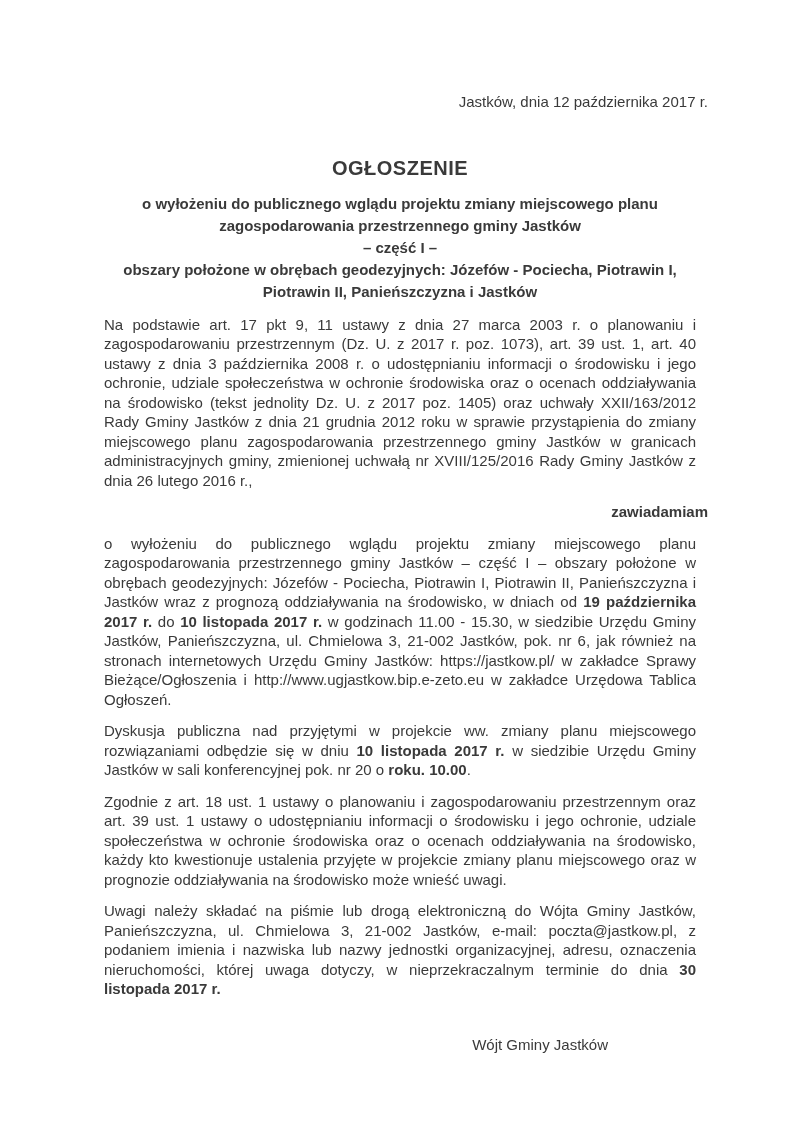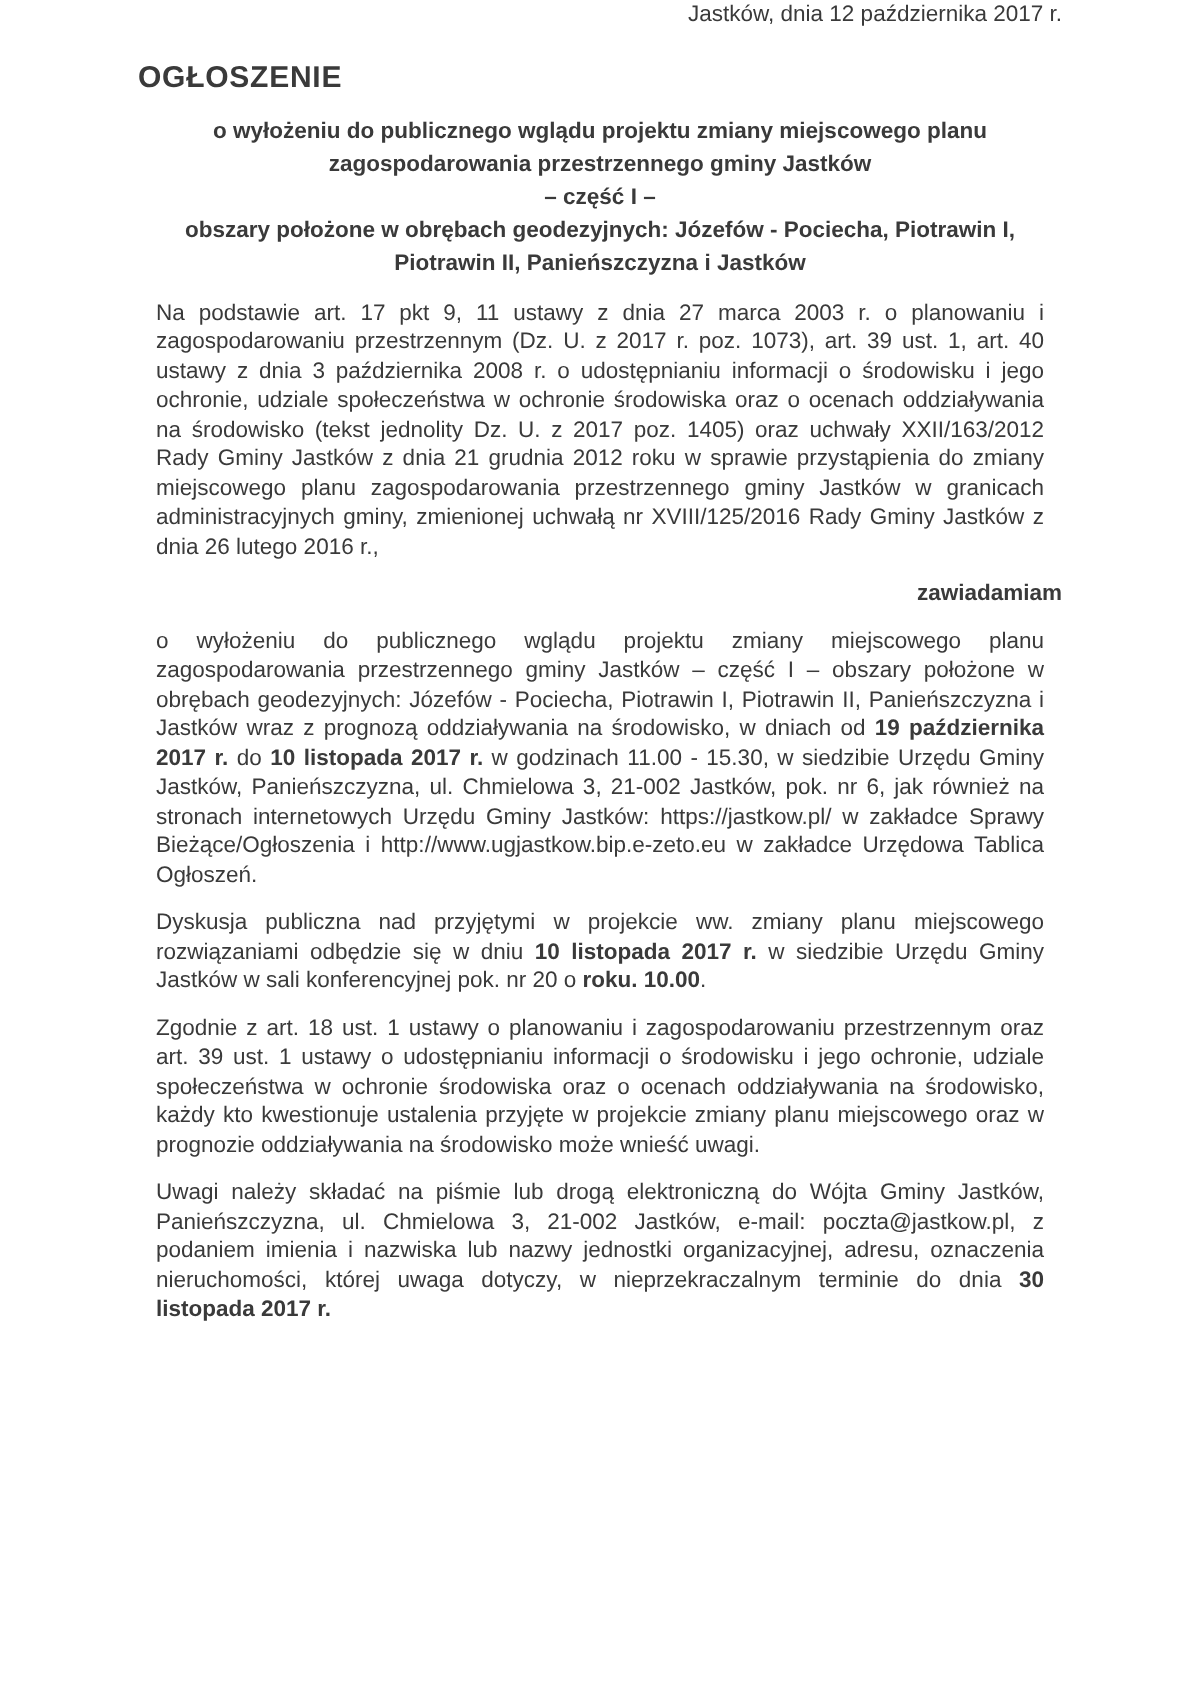--- a/index.html
+++ b/index.html
@@ -8,23 +8,24 @@
     box-sizing: border-box;
     width: 800px;
     height: 1131px;
     padding: 0 92px;
     background: #ffffff;
     font-family: "Liberation Sans", "DejaVu Sans", sans-serif;
     font-size: 15px;
     line-height: 19.5px;
     color: #3a3a3a;
   }
-  .date-line { text-align: right; }
+  .date-line { margin-top: 92px; text-align: right; }
   .doc-title {
-    margin-top: 20px;
+    margin-top: 44px;
+    text-align: center;
     font-weight: bold;
     font-size: 20px;
     line-height: 24px;
     letter-spacing: 0.5px;
   }
   .doc-subtitle {
     margin-top: 13px;
     text-align: center;
     font-weight: bold;
     line-height: 22px;
@@ -58,14 +59,15 @@
 
   <p class="body p-exhibit"><span>o wyłożeniu do publicznego wglądu projektu zmiany miejscowego planu zagospodarowania przestrzennego gminy Jastków – część I – obszary położone w obrębach geodezyjnych: Józefów - Pociecha, Piotrawin I, Piotrawin II, Panieńszczyzna i Jastków wraz z prognozą oddziaływania na środowisko, w dniach od </span><span class="seg-b">19 października 2017 r.</span><span> do </span><span class="seg-b">10 listopada 2017 r.</span><span> w godzinach 11.00 - 15.30, w siedzibie Urzędu Gminy Jastków, Panieńszczyzna, ul. Chmielowa 3, 21-002 Jastków, pok. nr 6, jak również na stronach internetowych Urzędu Gminy Jastków: https://jastkow.pl/ w zakładce </span><span class="seg-u">Sprawy Bieżące/Ogłoszenia</span><span> i http://www.ugjastkow.bip.e-zeto.eu w zakładce </span><span class="seg-u">Urzędowa Tablica Ogłoszeń.</span></p>
 
   <p class="body p-discuss"><span>Dyskusja publiczna nad przyjętymi w projekcie ww. zmiany planu miejscowego rozwiązaniami odbędzie się w dniu </span><span class="seg-b">10 listopada 2017 r.</span><span> w siedzibie Urzędu Gminy Jastków w sali konferencyjnej pok. nr 20 o </span><span class="seg-b">roku. 10.00</span><span>.</span></p>
 
   <p class="body p-object"><span>Zgodnie z art. 18 ust. 1 ustawy o planowaniu i zagospodarowaniu przestrzennym oraz art. 39 ust. 1 ustawy o udostępnianiu informacji o środowisku i jego ochronie, udziale społeczeństwa w ochronie środowiska oraz o ocenach oddziaływania na środowisko, każdy kto kwestionuje ustalenia przyjęte w projekcie zmiany planu miejscowego oraz w prognozie oddziaływania na środowisko może wnieść uwagi.</span></p>
 
   <p class="body p-remarks"><span>Uwagi należy składać na piśmie lub drogą elektroniczną do Wójta Gminy Jastków, Panieńszczyzna, ul. Chmielowa 3, 21-002 Jastków, e-mail: poczta@jastkow.pl, z podaniem imienia i nazwiska lub nazwy jednostki organizacyjnej, adresu, oznaczenia nieruchomości, której uwaga dotyczy, w nieprzekraczalnym terminie do dnia </span><span class="seg-b">30 listopada 2017 r.</span></p>
 
 
+  <div class="signature">Wójt Gminy Jastków</div>
 
 </div>
 
 </body></html>

